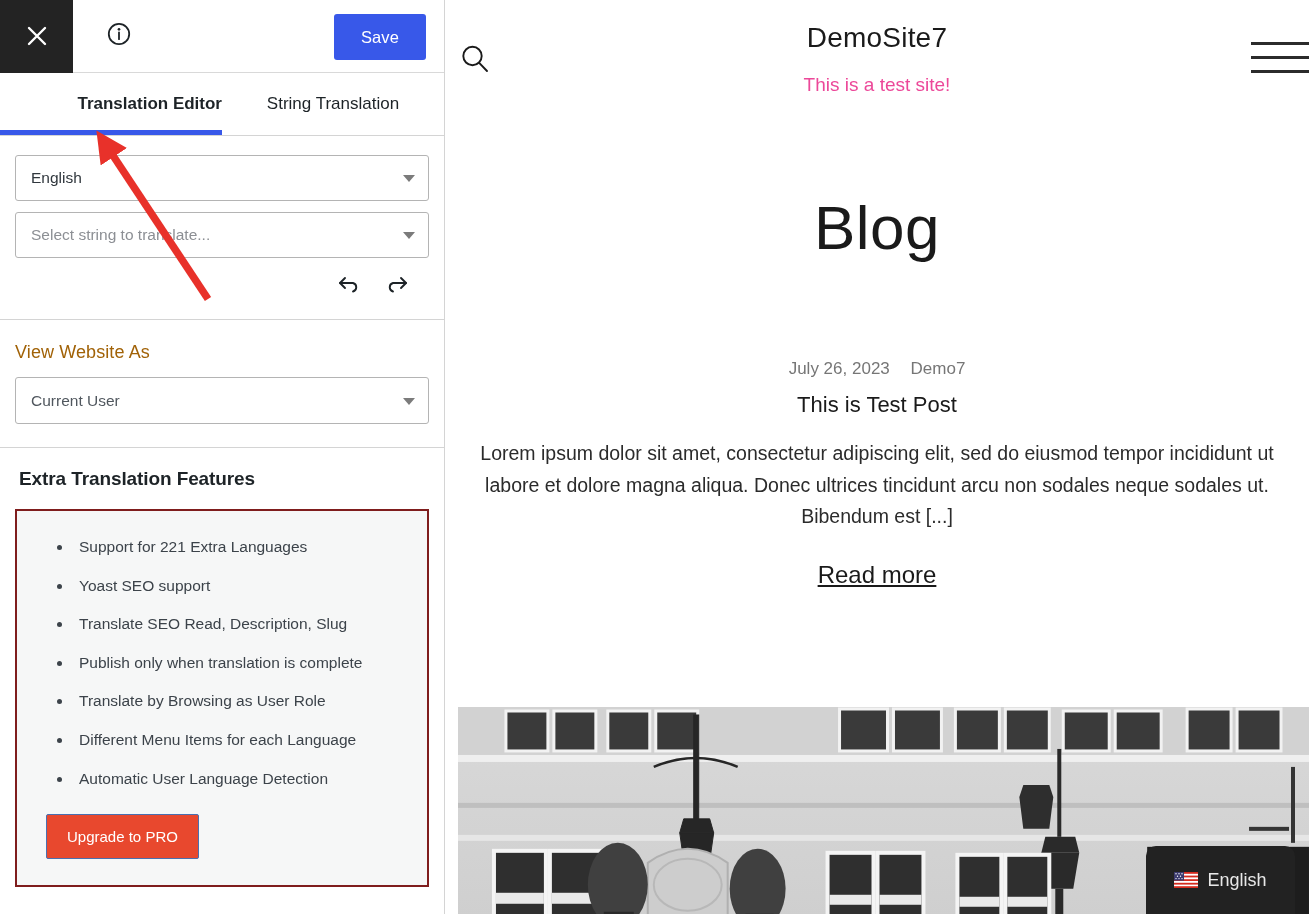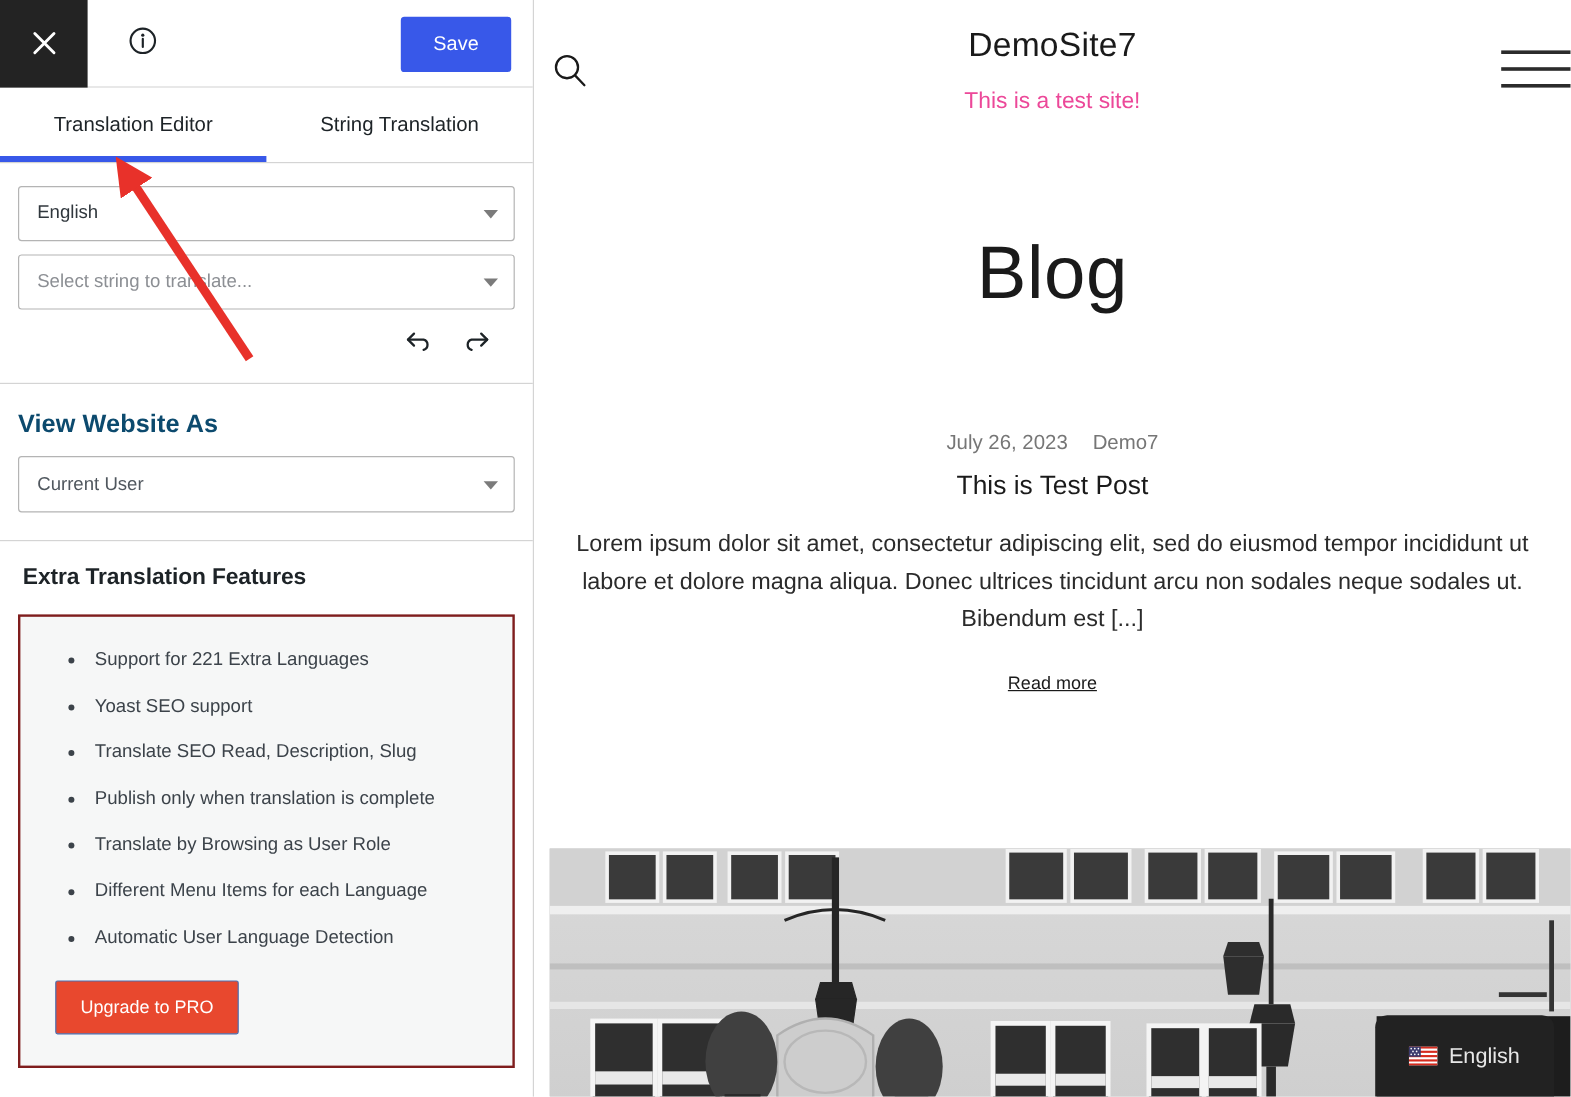--- a/index.html
+++ b/index.html
@@ -61,21 +61,21 @@
   }
   .tab {
     flex: 0 0 222px;
     display: flex; align-items: center; justify-content: center;
     font-size: 17px;
     color: #1d2327;
     cursor: pointer;
     position: relative;
     height: 62px;
   }
-  .tab.active { font-weight: normal; }
+  .tab.active { font-weight: bold; justify-content: flex-end; }
   .tab.active::after {
     content: "";
     position: absolute;
     left: 0; right: 0; bottom: 0;
     height: 5px;
     background: #3858e9;
   }
 
   
   .select-group { padding: 19px 15px 10px 15px; border-bottom: 1px solid #d4d4d4; }
@@ -105,21 +105,21 @@
   .undo-redo {
     display: flex; justify-content: flex-end;
     gap: 22px;
     padding: 4px 19px 10px 0;
   }
   .ur-btn { cursor: pointer; width: 26px; height: 26px; display:flex; align-items:center; justify-content:center; }
 
   
   .view-as { padding: 22px 15px 23px 15px; border-bottom: 1px solid #d4d4d4; }
   .view-as h3 {
-    font-size: 21px; font-weight: bold; color: #0c4a6e;
+    font-size: 18px; font-weight: normal; color: #a16207;
     margin-bottom: 14px; letter-spacing: .1px;
   }
   .view-as .sel { margin-bottom: 0; height: 47px; color: #50575e; }
 
   
   .extra { padding: 20px 15px 0 15px; }
   .extra h3 {
     font-size: 19px; font-weight: bold; color: #1d2327;
     margin: 0 0 19px 4px; letter-spacing: -.1px;
   }
@@ -194,21 +194,21 @@
   .post-meta .author { margin-left: 16px; }
   .post-title { font-size: 22px; color: #1a1a1a; font-weight: normal; margin-bottom: 20px; }
   .post-excerpt {
     font-size: 19.5px;
     color: #2b2b2b;
     line-height: 1.62;
     max-width: 800px;
     margin: 0 auto 28px auto;
   }
   .read-more {
-    font-size: 15px;
+    font-size: 24px;
     color: #1a1a1a;
     text-decoration: underline;
     cursor: pointer;
   }
 
   
   .photo-wrap {
     position: absolute;
     left: 13px; right: 0; top: 707px; bottom: 0;
     overflow: hidden;

